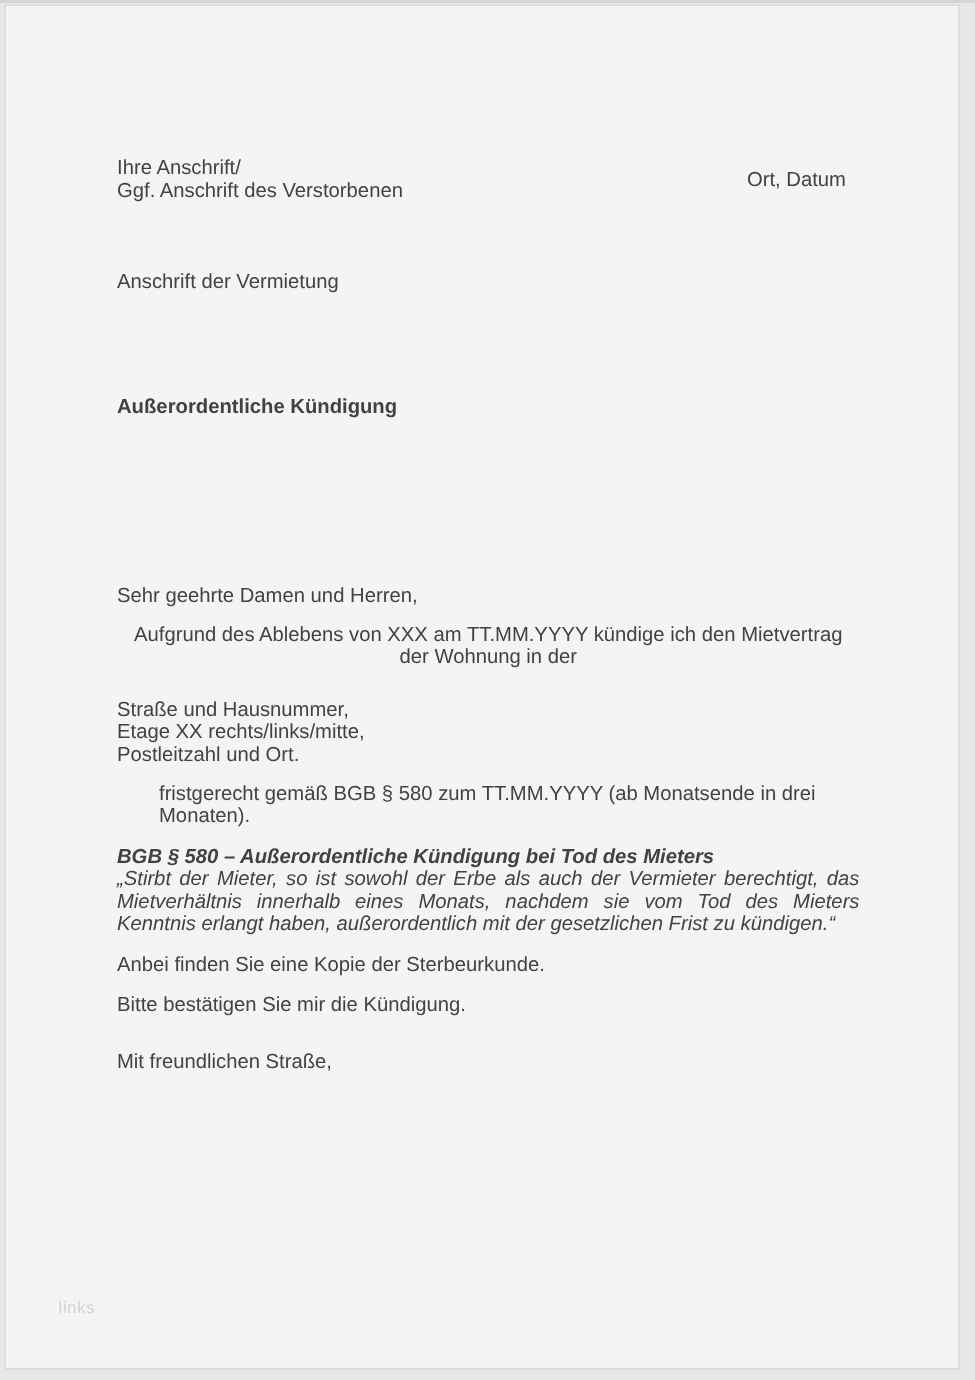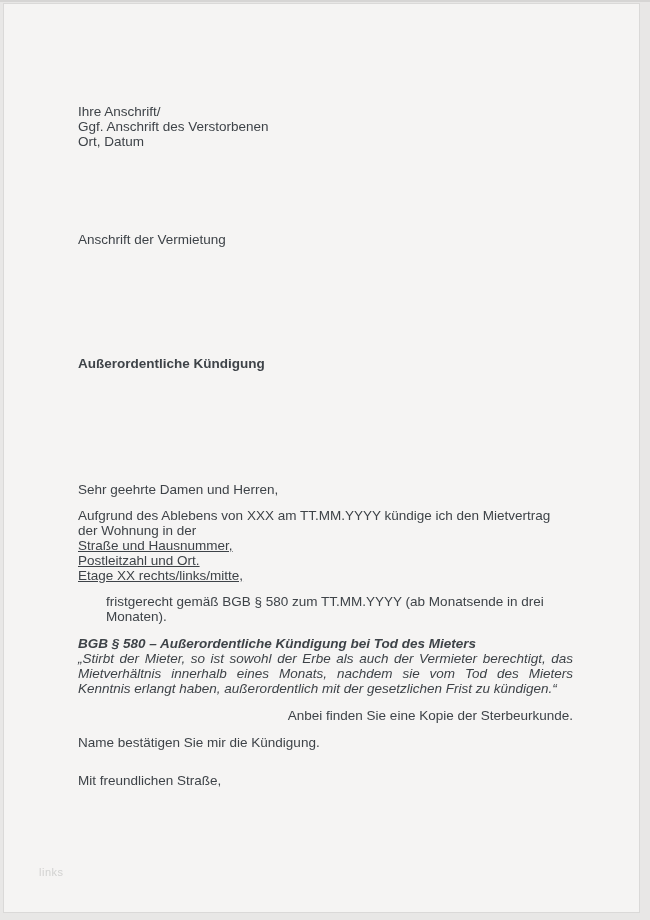--- a/index.html
+++ b/index.html
@@ -24,34 +24,33 @@
   .letter {
     position: absolute; inset: 0;
     padding: 100px 66px 0 74px;
     font-size: 13.5px;
     line-height: 15px;
     color: #3e4348;
   }
   .header-row {
     display: flex;
     justify-content: space-between;
-    align-items: flex-start;
-    flex-direction: column;
+    align-items: center;
   }
   .date-cell { padding-right: 9px; white-space: nowrap; }
-  .block-recipient   { margin-top: 83px; }
-  .block-subject     { margin-top: 109px; font-weight: bold; }
+  .block-recipient   { margin-top: 46px; }
+  .block-subject     { margin-top: 68px; font-weight: bold; }
   .block-salutation  { margin-top: 111px; }
-  .block-intro       { margin-top: 11px; }
-  .block-address     { margin-top: 0; text-decoration: underline; }
+  .block-intro       { margin-top: 11px; text-align: center; }
+  .block-address     { margin-top: 20px; }
   .block-deadline    { margin-top: 11px; margin-left: 28px; }
   .block-law         { margin-top: 12px; }
   .law-heading       { font-weight: bold; font-style: italic; }
   .law-quote         { font-style: italic; text-align: justify; }
-  .block-attachment  { margin-top: 12px; text-align: right; }
+  .block-attachment  { margin-top: 12px; }
   .block-confirm     { margin-top: 12px; }
   .block-closing     { margin-top: 23px; }
   .block-signature   { margin-top: 16px; }
   .watermark {
     position: absolute;
     left: 35px; top: 862px;
     font-size: 11px;
     line-height: 13px;
     color: #d2d2d1;
     letter-spacing: 0.5px;
@@ -76,34 +75,34 @@
     <div class="block-recipient">Anschrift der Vermietung</div>
 
     <div class="block-subject">Außerordentliche Kündigung</div>
 
     <div class="block-salutation">Sehr geehrte Damen und Herren,</div>
 
     <div class="block-intro">Aufgrund des Ablebens von XXX am TT.MM.YYYY kündige ich den Mietvertrag der Wohnung in der</div>
 
     <div class="block-address">
       <div>Straße und Hausnummer,</div>
+      <div>Etage XX rechts/links/mitte,</div>
       <div>Postleitzahl und Ort.</div>
-      <div>Etage XX rechts/links/mitte,</div>
     </div>
 
     <div class="block-deadline">fristgerecht gemäß BGB § 580 zum TT.MM.YYYY (ab Monatsende in drei Monaten).</div>
 
     <div class="block-law">
       <div class="law-heading">BGB § 580 – Außerordentliche Kündigung bei Tod des Mieters</div>
       <div class="law-quote">„Stirbt der Mieter, so ist sowohl der Erbe als auch der Vermieter berechtigt, das Mietverhältnis innerhalb eines Monats, nachdem sie vom Tod des Mieters Kenntnis erlangt haben, außerordentlich mit der gesetzlichen Frist zu kündigen.“</div>
     </div>
 
     <div class="block-attachment">Anbei finden Sie eine Kopie der Sterbeurkunde.</div>
 
-    <div class="block-confirm">Name bestätigen Sie mir die Kündigung.</div>
+    <div class="block-confirm">Bitte bestätigen Sie mir die Kündigung.</div>
 
     <div class="block-closing">Mit freundlichen Straße,</div>
 
 
   </div>
 
   <div class="watermark">links</div>
 </div>
 
 </body></html>

